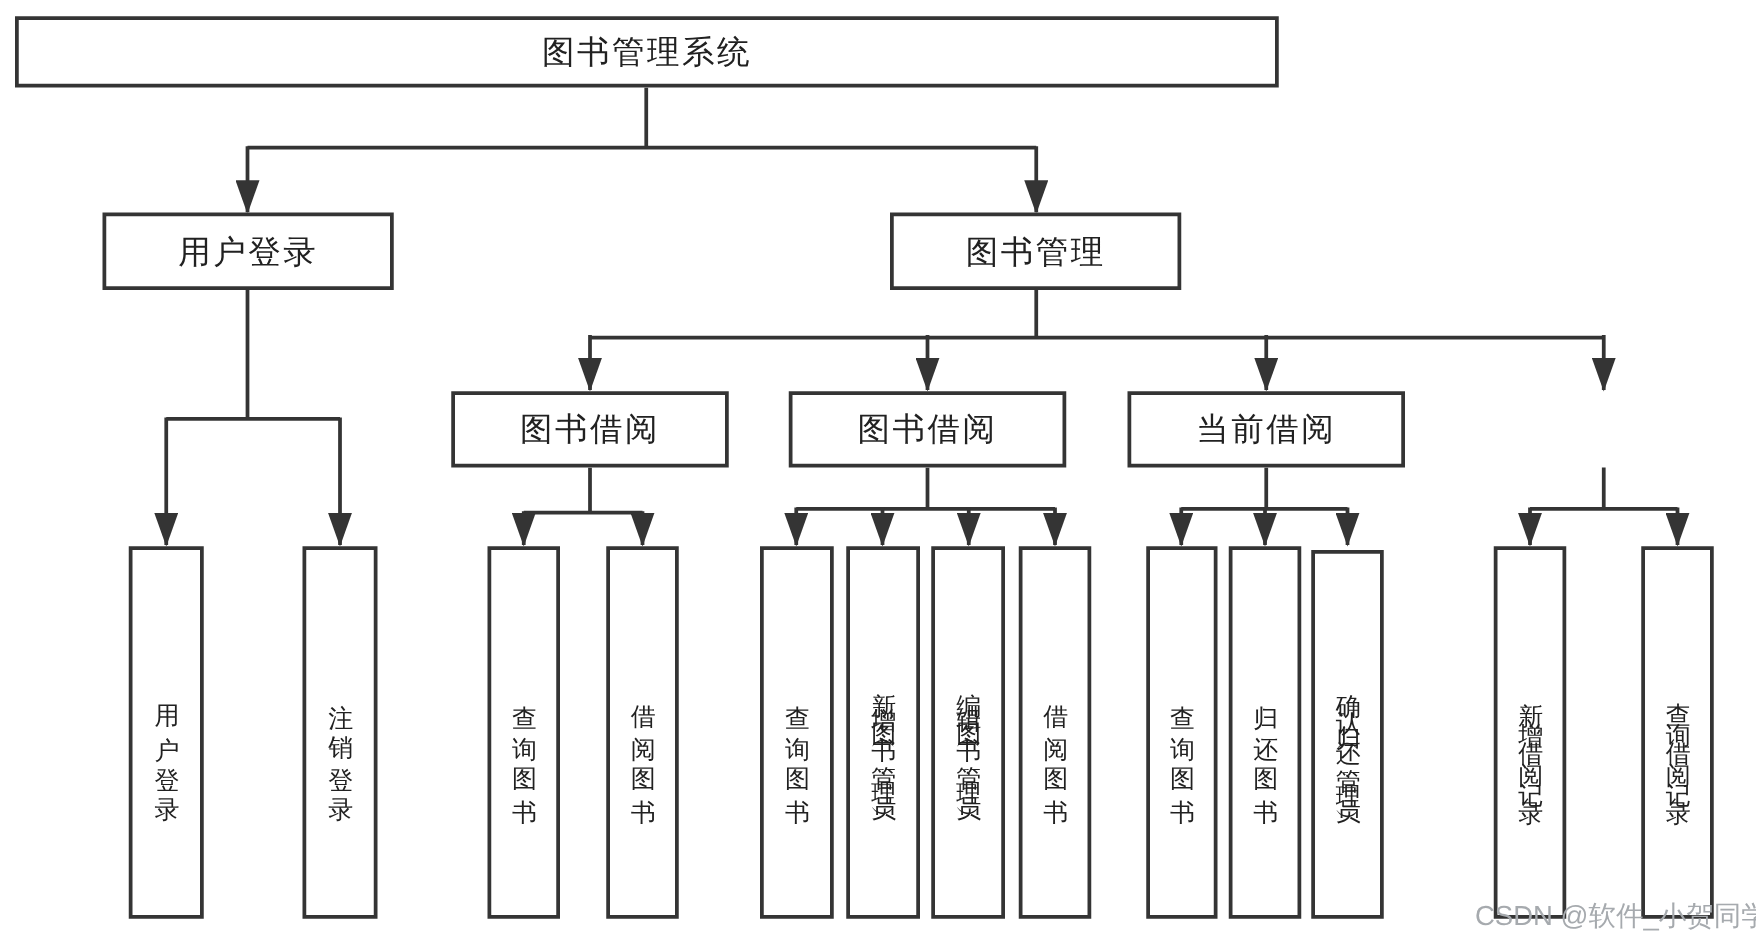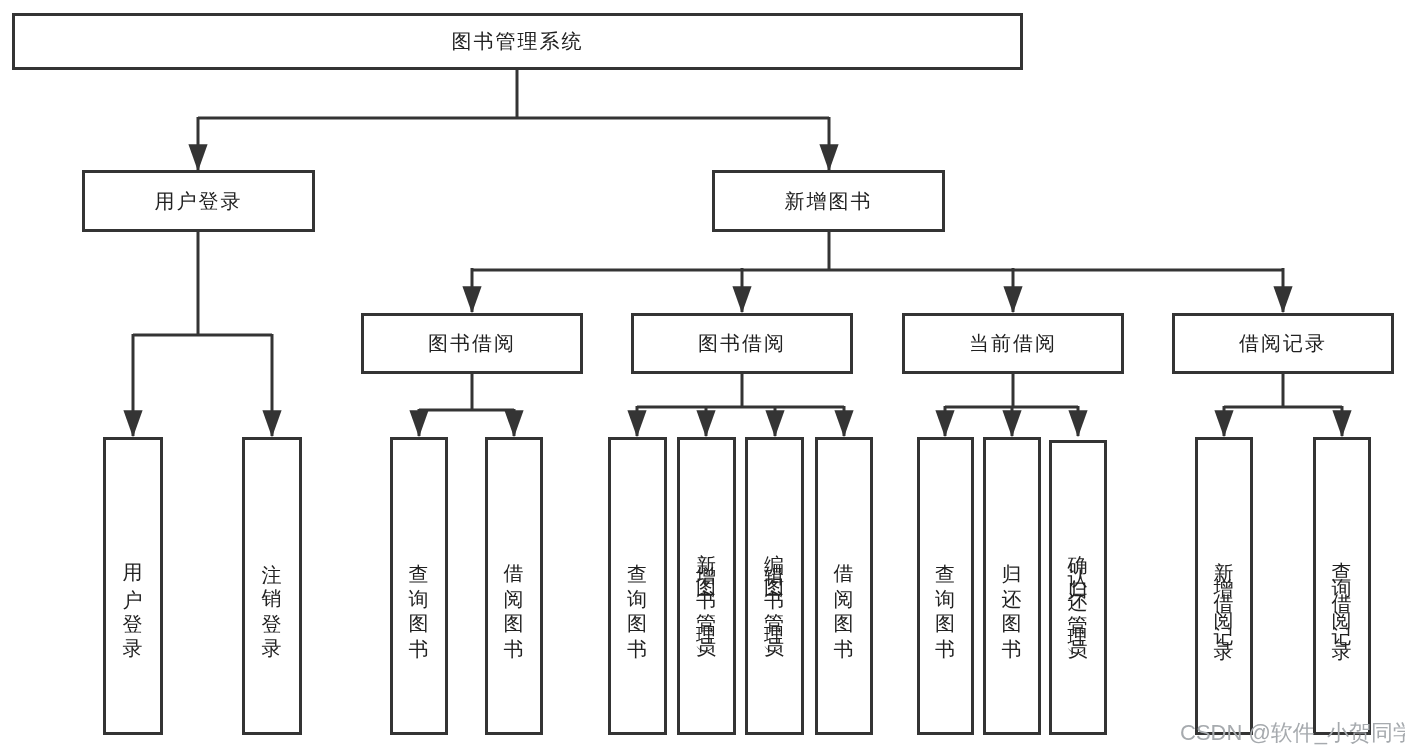--- a/index.html
+++ b/index.html
@@ -5,21 +5,21 @@
   :root { --line:#343434; --text:#212121; --watermark:#a6aaae; --bg:#ffffff; }
   * { margin:0; padding:0; box-sizing:border-box; }
   body { width:1405px; height:747px; background:var(--bg); overflow:hidden;
          font-family:"Liberation Sans","DejaVu Sans",sans-serif; color:var(--text); }
   .stage { position:relative; width:1405px; height:747px; background:var(--bg); }
   svg.connectors { position:absolute; left:0; top:0; width:1405px; height:747px; }
   .cline { stroke:var(--line); stroke-width:3; fill:none; }
   .carrow { fill:var(--line); }
   .box { position:absolute; border:3px solid var(--line); background:#fff;
          display:flex; align-items:center; justify-content:center; }
-  .h span { font-size:20px; letter-spacing:2px; white-space:nowrap; }
+  .h span { font-size:26px; letter-spacing:2px; white-space:nowrap; }
   .v .vt { writing-mode:vertical-rl; text-orientation:upright; font-size:20px; line-height:1; }
   .v4 .vt { letter-spacing:25px; transform:translateY(12px); }
   .v6 .vt { letter-spacing:16px; transform:translateY(8px); }
   .v9 .vt { letter-spacing:12px; transform:translateY(6px); }
   .watermark { position:absolute; left:1180px; top:718px; font-size:22px;
                color:var(--watermark); white-space:nowrap; }
 </style>
 </head>
 <body>
 
@@ -74,34 +74,31 @@
   </svg>
 
   <div class="box h" style="left:12px;top:13px;width:1011px;height:57px">
     <span>图书管理系统</span>
   </div>
 
   <div class="box h" style="left:82px;top:170px;width:233px;height:62px">
     <span>用户登录</span>
   </div>
   <div class="box h" style="left:712px;top:170px;width:233px;height:62px">
-    <span>新增图书</span>
+    <span>图书管理</span>
   </div>
 
   <div class="box h" style="left:361px;top:313px;width:222px;height:61px">
     <span>图书借阅</span>
   </div>
   <div class="box h" style="left:631px;top:313px;width:222px;height:61px">
     <span>图书借阅</span>
   </div>
   <div class="box h" style="left:902px;top:313px;width:222px;height:61px">
     <span>当前借阅</span>
-  </div>
-  <div class="box h" style="left:1172px;top:313px;width:222px;height:61px">
-    <span>借阅记录</span>
   </div>
 
   <div class="box v v4" style="left:103px;top:437px;width:60px;height:298px">
     <span class="vt">用户登录</span>
   </div>
   <div class="box v v4" style="left:242px;top:437px;width:60px;height:298px">
     <span class="vt">注销登录</span>
   </div>
 
   <div class="box v v4" style="left:390px;top:437px;width:58px;height:298px">

